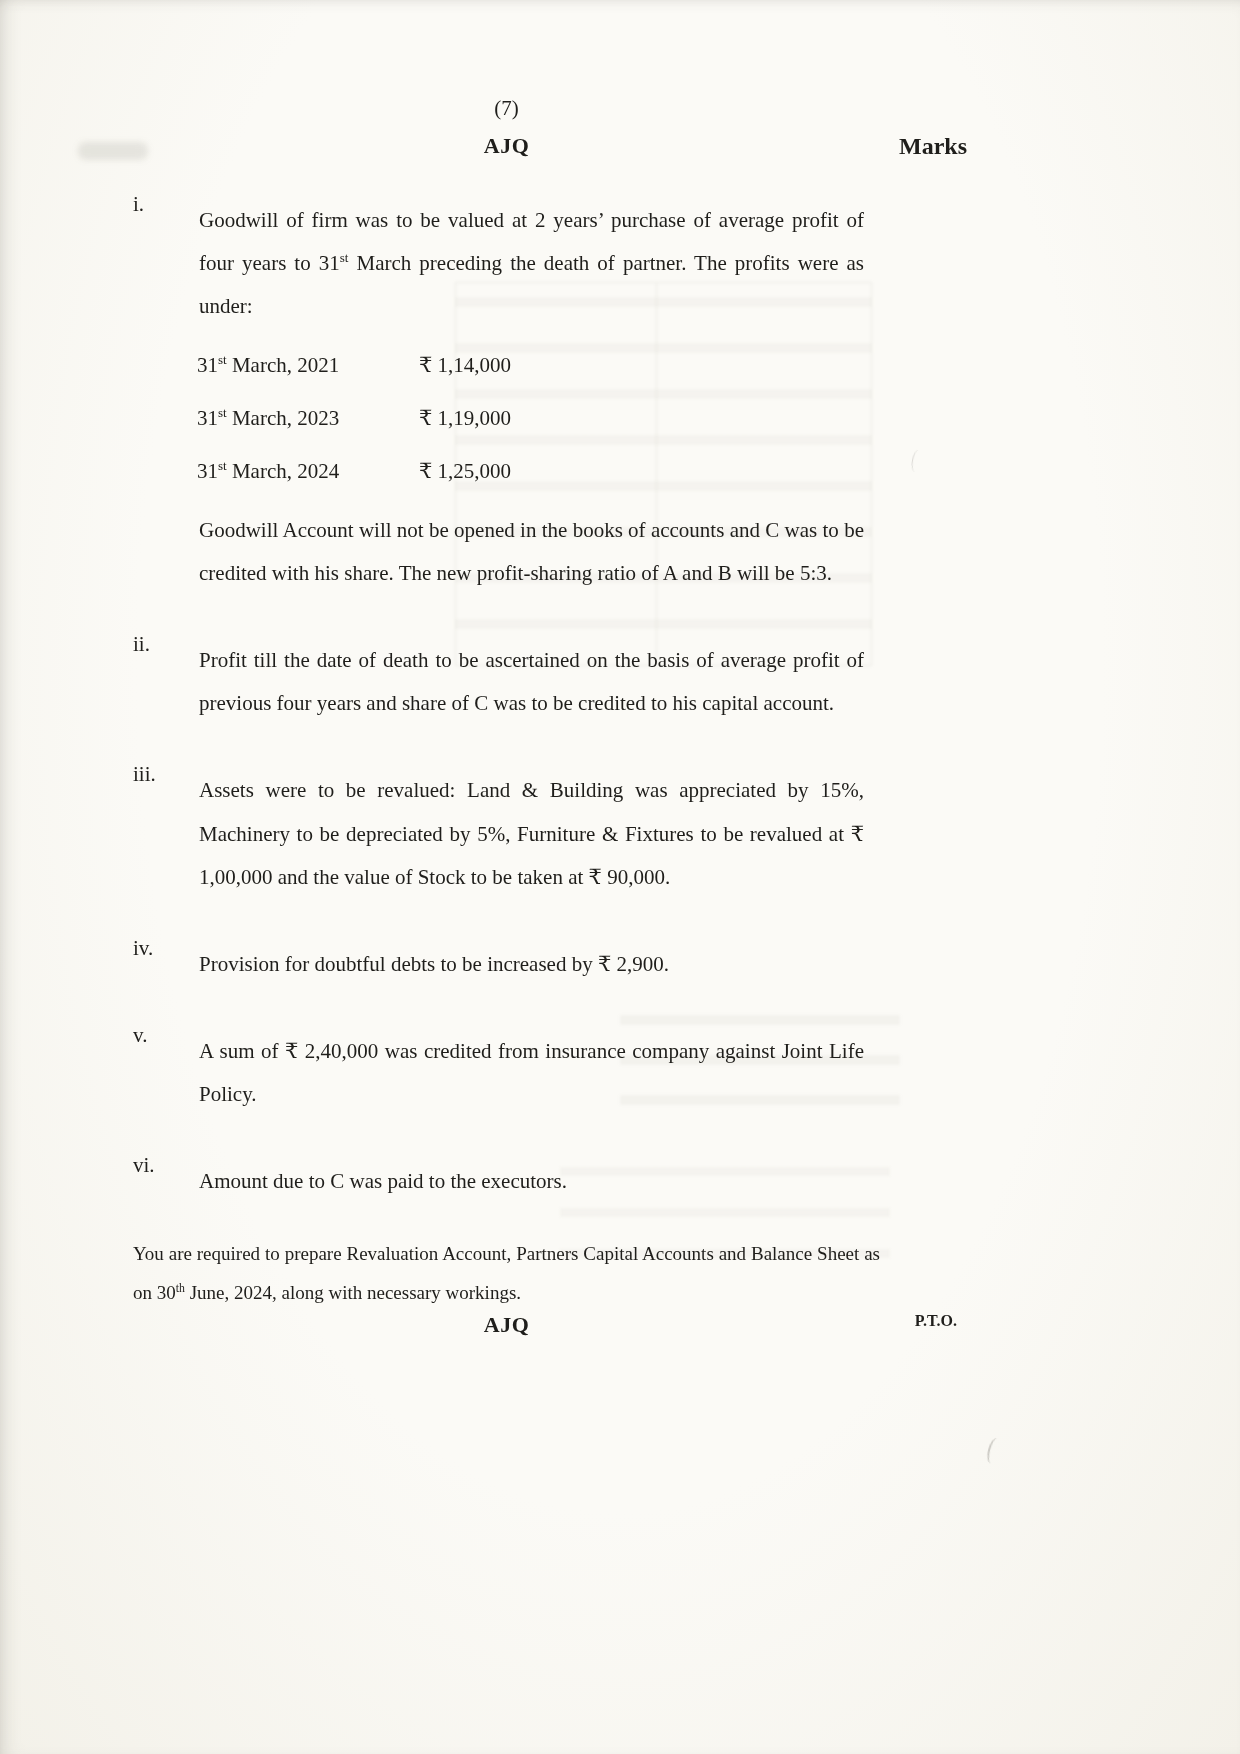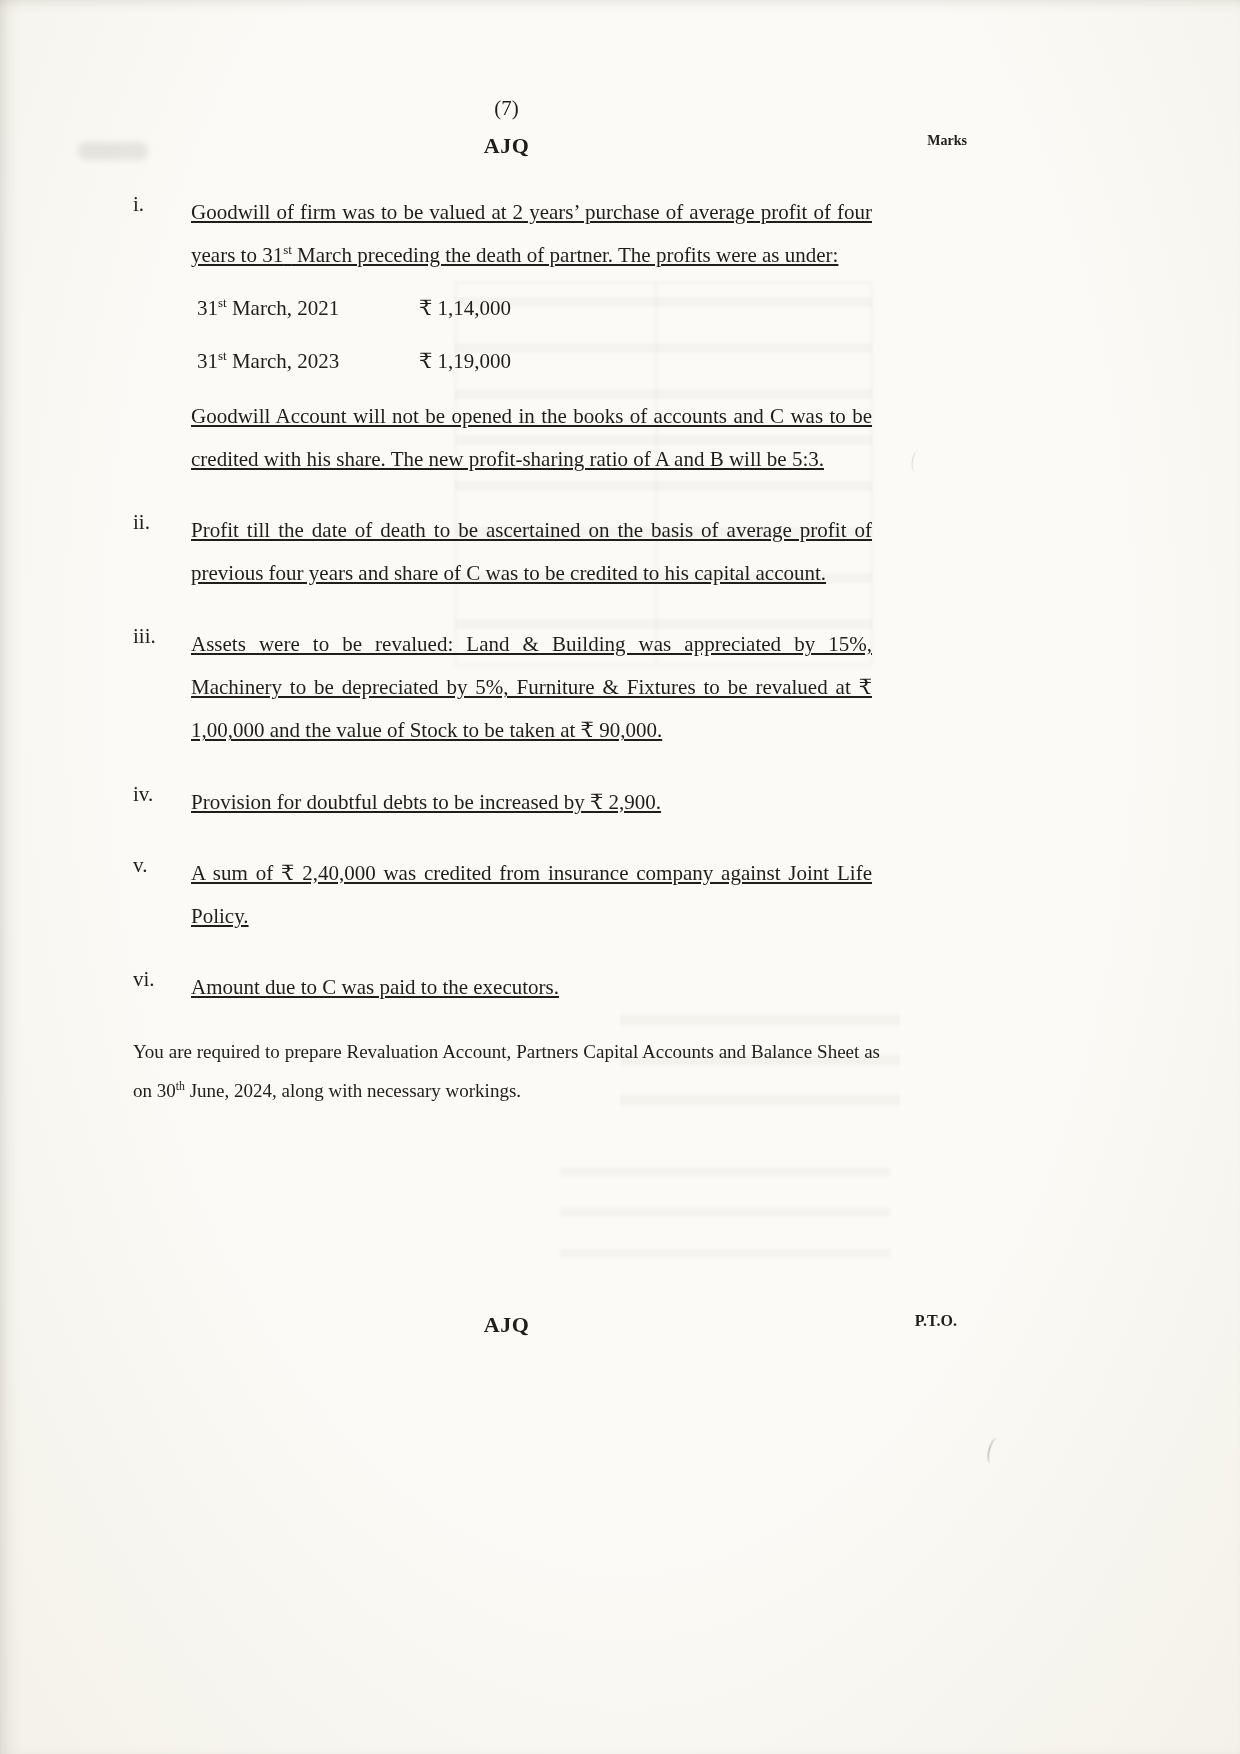--- a/index.html
+++ b/index.html
@@ -68,37 +68,37 @@
     margin-top: 12px;
     text-align: center;
   }
   .code-bold {
     font-weight: bold;
     font-size: 22px;
     letter-spacing: 0.5px;
   }
   .marks {
     position: absolute; right: -87px; top: 0;
-    font-weight: bold; font-size: 14px;
+    font-weight: bold; font-size: 24px;
   }
   .question { margin-top: 24px; }
   .item {
     display: flex;
     margin-bottom: 12px;
   }
   .item-label {
     width: 50px; flex-shrink: 0;
     font-size: 21px; line-height: 2.05;
   }
   .item-body {
     flex: 1;
     font-size: 21px; line-height: 2.05;
     text-align: justify;
   }
-  .para { margin: 8px; text-decoration: underline; }
+  .para { margin: 16px; }
   sup { font-size: 0.62em; line-height: 0; }
   .profits { margin: 10px 0 12px 14px; }
   .profit-row {
     margin: 10px 0;
     font-size: 21px; line-height: 2.05;
     text-align: left;
   }
   .profit-date { display: inline-block; width: 222px; }
   .closing {
     margin: 16px 0 0 0;
@@ -143,20 +143,23 @@
         <div class="item-label">i.</div>
         <div class="item-body">
           <p class="para"><span>Goodwill of firm was to be valued at 2 years’ purchase of average profit of four years to 31</span><sup>st</sup><span> March preceding the death of partner. The profits were as under:</span></p>
           <div class="profits">
             <div class="profit-row">
               <span class="profit-date"><span>31</span><sup>st</sup><span> March, 2021</span></span><span class="profit-amount">₹ 1,14,000</span>
             </div>
             <div class="profit-row">
               <span class="profit-date"><span>31</span><sup>st</sup><span> March, 2023</span></span><span class="profit-amount">₹ 1,19,000</span>
             </div>
+            <div class="profit-row">
+              <span class="profit-date"><span>31</span><sup>st</sup><span> March, 2024</span></span><span class="profit-amount">₹ 1,25,000</span>
+            </div>
           </div>
           <p class="para">Goodwill Account will not be opened in the books of accounts and C was to be credited with his share. The new profit-sharing ratio of A and B will be 5:3.</p>
         </div>
       </div>
 
       <div class="item">
         <div class="item-label">ii.</div>
         <div class="item-body">
           <p class="para">Profit till the date of death to be ascertained on the basis of average profit of previous four years and share of C was to be credited to his capital account.</p>
         </div>

